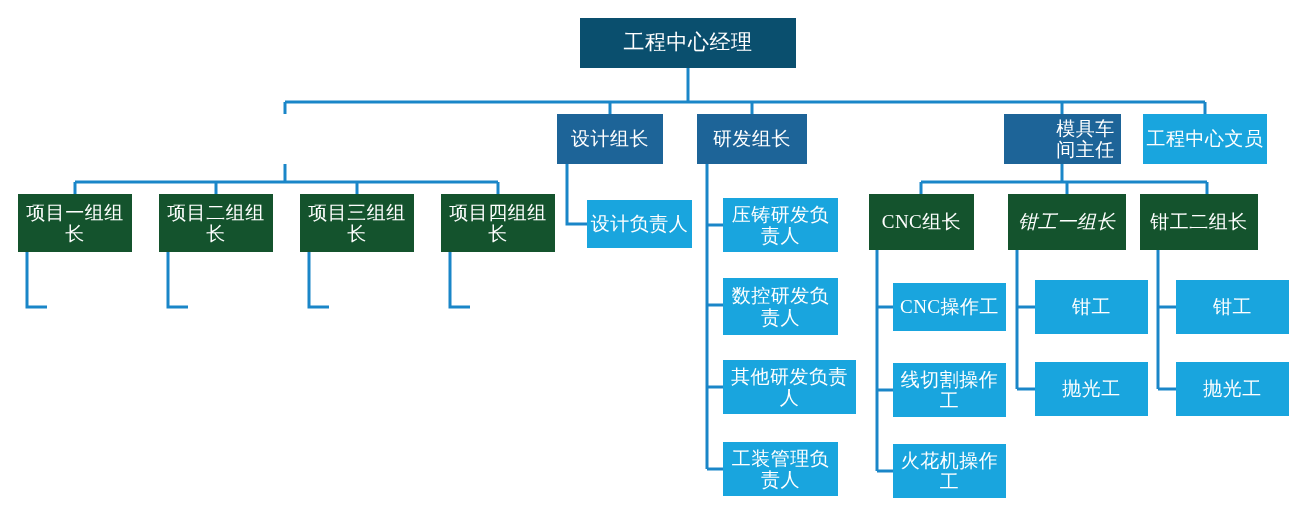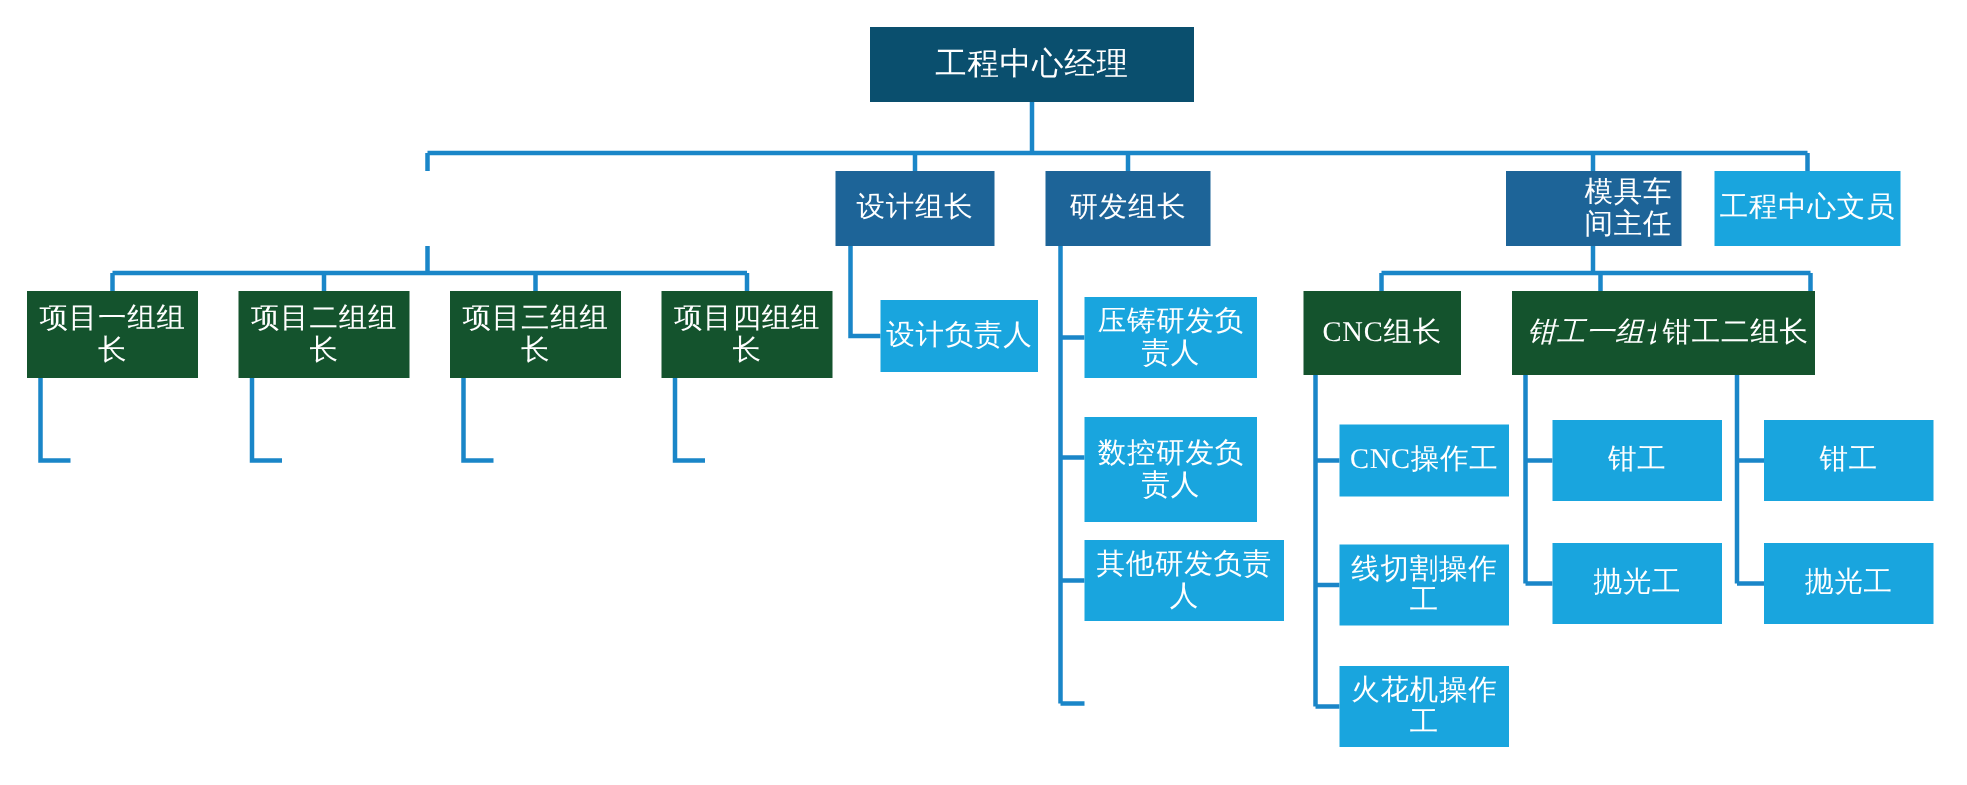--- a/index.html
+++ b/index.html
@@ -116,33 +116,36 @@
     </div>
     <div class="node lvl-mid" style="left: 441px; top: 194px; width: 114px; height: 58px;">
       <span>项目四组组长</span>
     </div>
     <div class="node lvl-cyan" style="left: 587px; top: 200px; width: 105px; height: 48px;">
       <span>设计负责人</span>
     </div>
     <div class="node lvl-cyan" style="left: 723px; top: 198px; width: 115px; height: 54px;">
       <span>压铸研发负责人</span>
     </div>
-    <div class="node lvl-cyan" style="left: 723px; top: 278px; width: 115px; height: 70px;">
+    <div class="node lvl-cyan" style="left: 723px; top: 278px; width: 115px; height: 57px;">
       <span>数控研发负责人</span>
     </div>
     <div class="node lvl-cyan" style="left: 723px; top: 360px; width: 133px; height: 54px;">
       <span>其他研发负责人</span>
+    </div>
+    <div class="node lvl-cyan" style="left: 723px; top: 442px; width: 115px; height: 54px;">
+      <span>工装管理负责人</span>
     </div>
     <div class="node lvl-mid" style="left: 869px; top: 194px; width: 105px; height: 56px;">
       <span>CNC组长</span>
     </div>
     <div class="node lvl-mid" style="left: 1008px; top: 194px; width: 118px; height: 56px; font-style: italic;">
       <span>钳工一组长</span>
     </div>
-    <div class="node lvl-mid" style="left: 1104px; top: 194px; width: 106px; height: 56px;">
+    <div class="node lvl-mid" style="left: 1140px; top: 194px; width: 118px; height: 56px;">
       <span>钳工二组长</span>
     </div>
     <div class="node lvl-cyan" style="left: 893px; top: 283px; width: 113px; height: 48px;">
       <span>CNC操作工</span>
     </div>
     <div class="node lvl-cyan" style="left: 893px; top: 363px; width: 113px; height: 54px;">
       <span>线切割操作工</span>
     </div>
     <div class="node lvl-cyan" style="left: 893px; top: 444px; width: 113px; height: 54px;">
       <span>火花机操作工</span>

